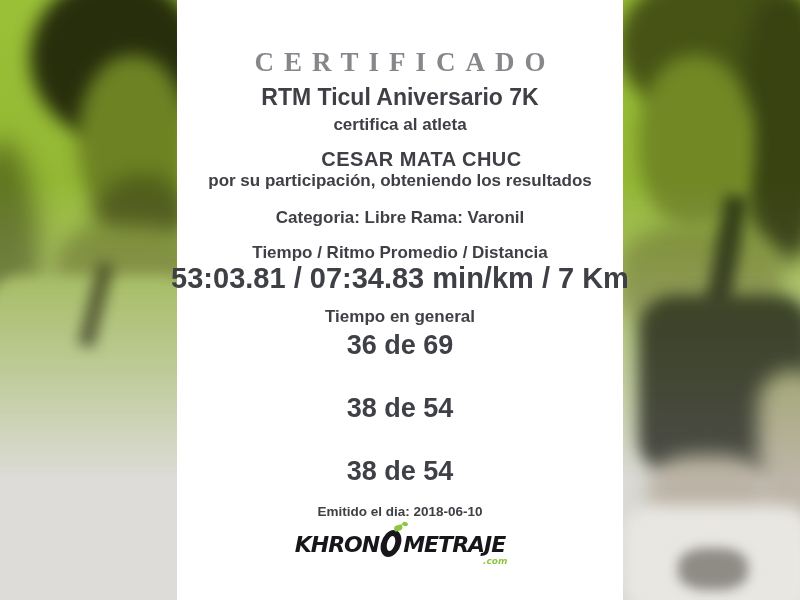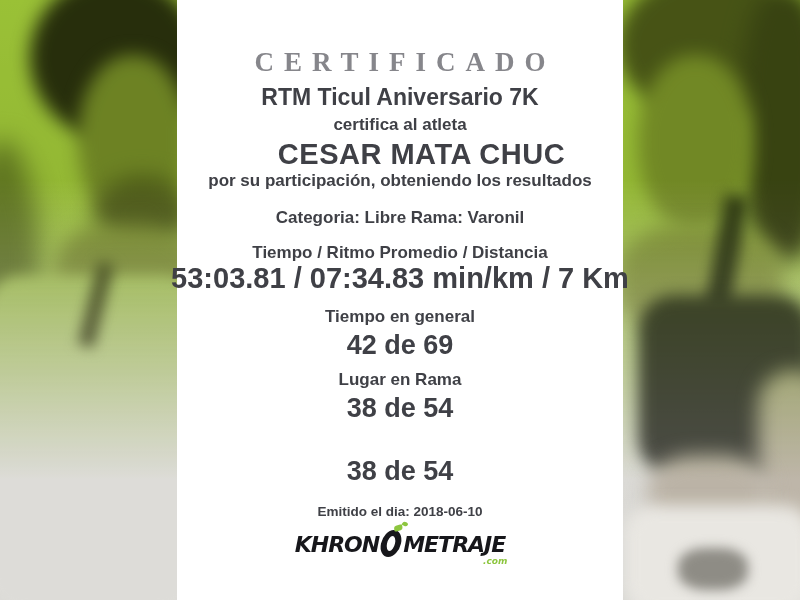--- a/index.html
+++ b/index.html
@@ -45,21 +45,21 @@
                    rgba(163,204,58,.38) 62%,rgba(163,204,58,0) 80%);}
 
   
   .content{position:absolute;left:0;top:0;width:800px;height:600px;}
   .line{position:absolute;left:0;width:100%;text-align:center;color:var(--text_dark);
         font-weight:bold;white-space:nowrap;}
   .title{top:47px;font-family:Liberation Serif, serif;font-size:27px;font-weight:700;
          letter-spacing:10px;padding-left:10px;color:var(--title_gray);}
   .event{top:84px;font-size:23px;}
   .certifies{top:115px;font-size:17px;}
-  .athlete{top:138px;font-size:29px;letter-spacing:.5px;padding-left:43px;}
+  .athlete{top:148px;font-size:20px;letter-spacing:.5px;padding-left:43px;}
   .participation{top:171px;font-size:17px;}
   .category{top:208px;font-size:17px;}
   .metrics-label{top:243px;font-size:17px;}
   .metrics-value{top:262px;font-size:29px;}
   .p-label{font-size:17px;}
   .p-value{font-size:27px;}
   .p0-label{top:307px;} .p0-value{top:330px;}
   .p1-label{top:370px;} .p1-value{top:393px;}
   .p2-label{top:433px;} .p2-value{top:456px;}
   .issued{top:504px;font-size:13.5px;}
@@ -113,22 +113,21 @@
     <div class="line title">CERTIFICADO</div>
     <div class="line event">RTM Ticul Aniversario 7K</div>
     <div class="line certifies">certifica al atleta</div>
     <div class="line athlete">CESAR MATA CHUC</div>
     <div class="line participation">por su participación, obteniendo los resultados</div>
     <div class="line category">Categoria: Libre Rama: Varonil</div>
     <div class="line metrics-label">Tiempo / Ritmo Promedio / Distancia</div>
     <div class="line metrics-value">53:03.81 / 07:34.83 min/km / 7 Km</div>
 
     <div class="line p-label p0-label">Tiempo en general</div>
-    <div class="line p-value p0-value">42 de 69</div>
-    <div class="line p-label p1-label">Lugar en Rama</div>
+    <div class="line p-value p0-value">36 de 69</div>
     <div class="line p-value p1-value">38 de 54</div>
     <div class="line p-value p2-value">38 de 54</div>
 
     <div class="line issued">Emitido el dia: 2018-06-10</div>
 
     <div class="logo-wrap">
       <span class="logo">
         <span class="logo-txt">KHRON</span><span class="logo-o"><span class="o-crown"></span><span class="o-leaf"></span></span><span class="logo-txt">METRAJE</span>
         <span class="logo-com">.com</span>
       </span>

